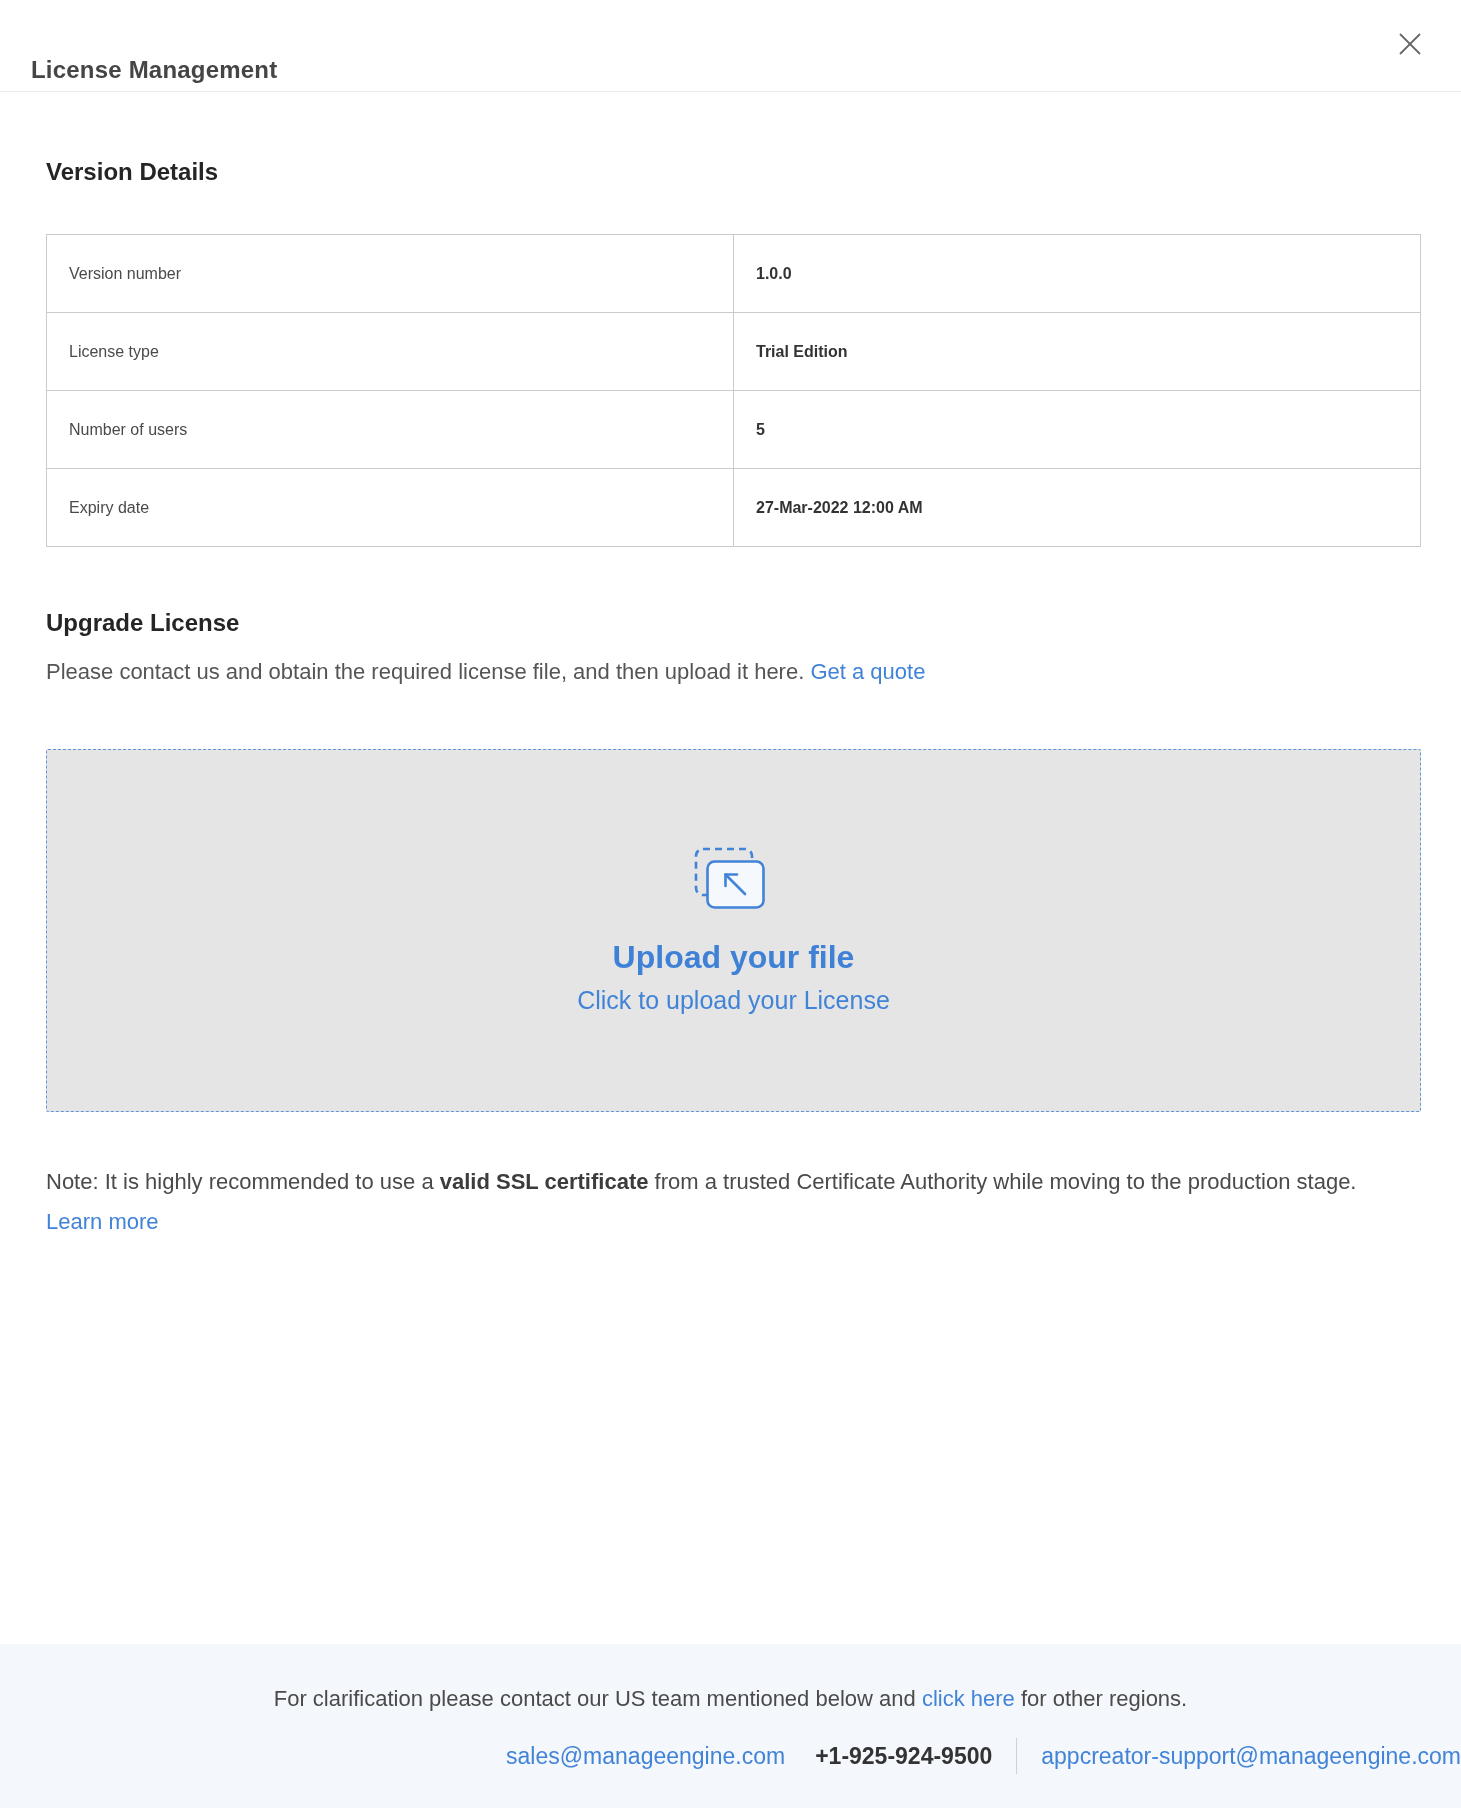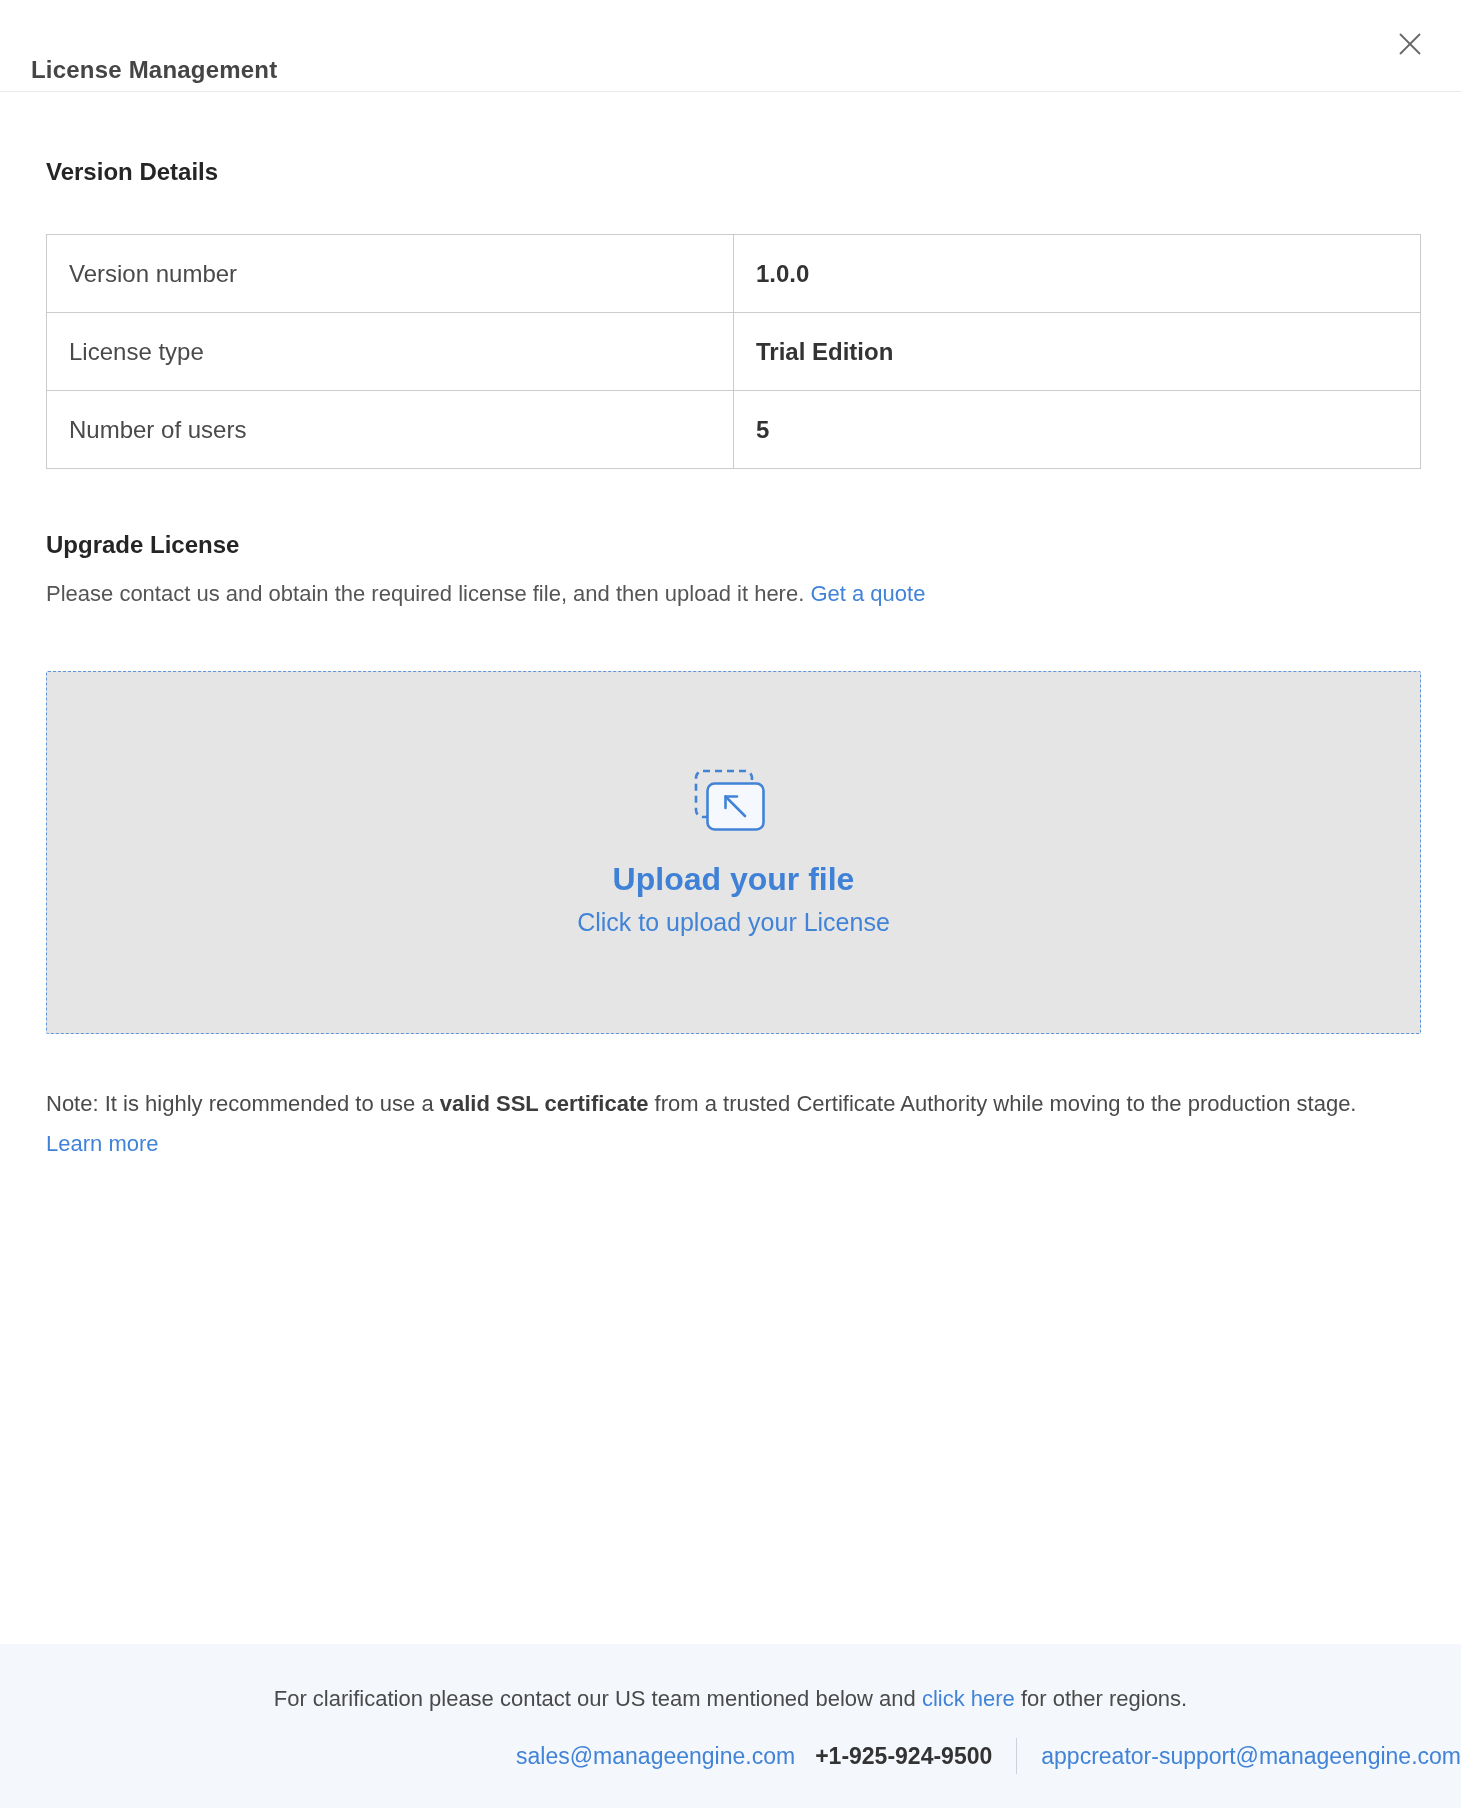--- a/index.html
+++ b/index.html
@@ -51,21 +51,21 @@
   
   table.version-table {
     margin-top: 48px;
     width: 100%;
     border-collapse: collapse;
   }
   .version-table td {
     border: 1px solid #c9cbcd;
     height: 78px;
     padding-left: 22px;
-    font-size: 24px;
+    font-size: 16px;
     vertical-align: middle;
   }
   .version-table td.cell-label {
     width: 50%;
     color: #4a4a4a;
     font-weight: 400;
   }
   .version-table td.cell-value {
     color: #333333;
     font-weight: 600;
@@ -136,21 +136,21 @@
   .footer-contacts {
     margin-top: 26px;
     display: flex;
     align-items: center;
     justify-content: flex-end;
     font-size: 23px;
   }
   .footer-phone {
     color: #333333;
     font-weight: 600;
-    margin-left: 20px;
+    margin-left: 30px;
   }
   .footer-divider {
     width: 1px;
     height: 36px;
     background: #ccd2d8;
     margin: 0 24px;
   }
 </style>
 </head>
 <body>
@@ -177,20 +177,24 @@
         <td class="cell-label">Version number</td>
         <td class="cell-value">1.0.0</td>
       </tr>
       <tr>
         <td class="cell-label">License type</td>
         <td class="cell-value">Trial Edition</td>
       </tr>
       <tr>
         <td class="cell-label">Number of users</td>
         <td class="cell-value">5</td>
+      </tr>
+      <tr>
+        <td class="cell-label">Expiry date</td>
+        <td class="cell-value">27-Mar-2022 12:00 AM</td>
       </tr>
     </tbody>
   </table>
 
   <h2 class="section-heading heading-upgrade">Upgrade License</h2>
 
   <p class="upgrade-desc"><span>Please contact us and obtain the required license file, and then upload it here. </span><a class="link">Get a quote</a></p>
 
   <div class="dropzone">
     <span>

